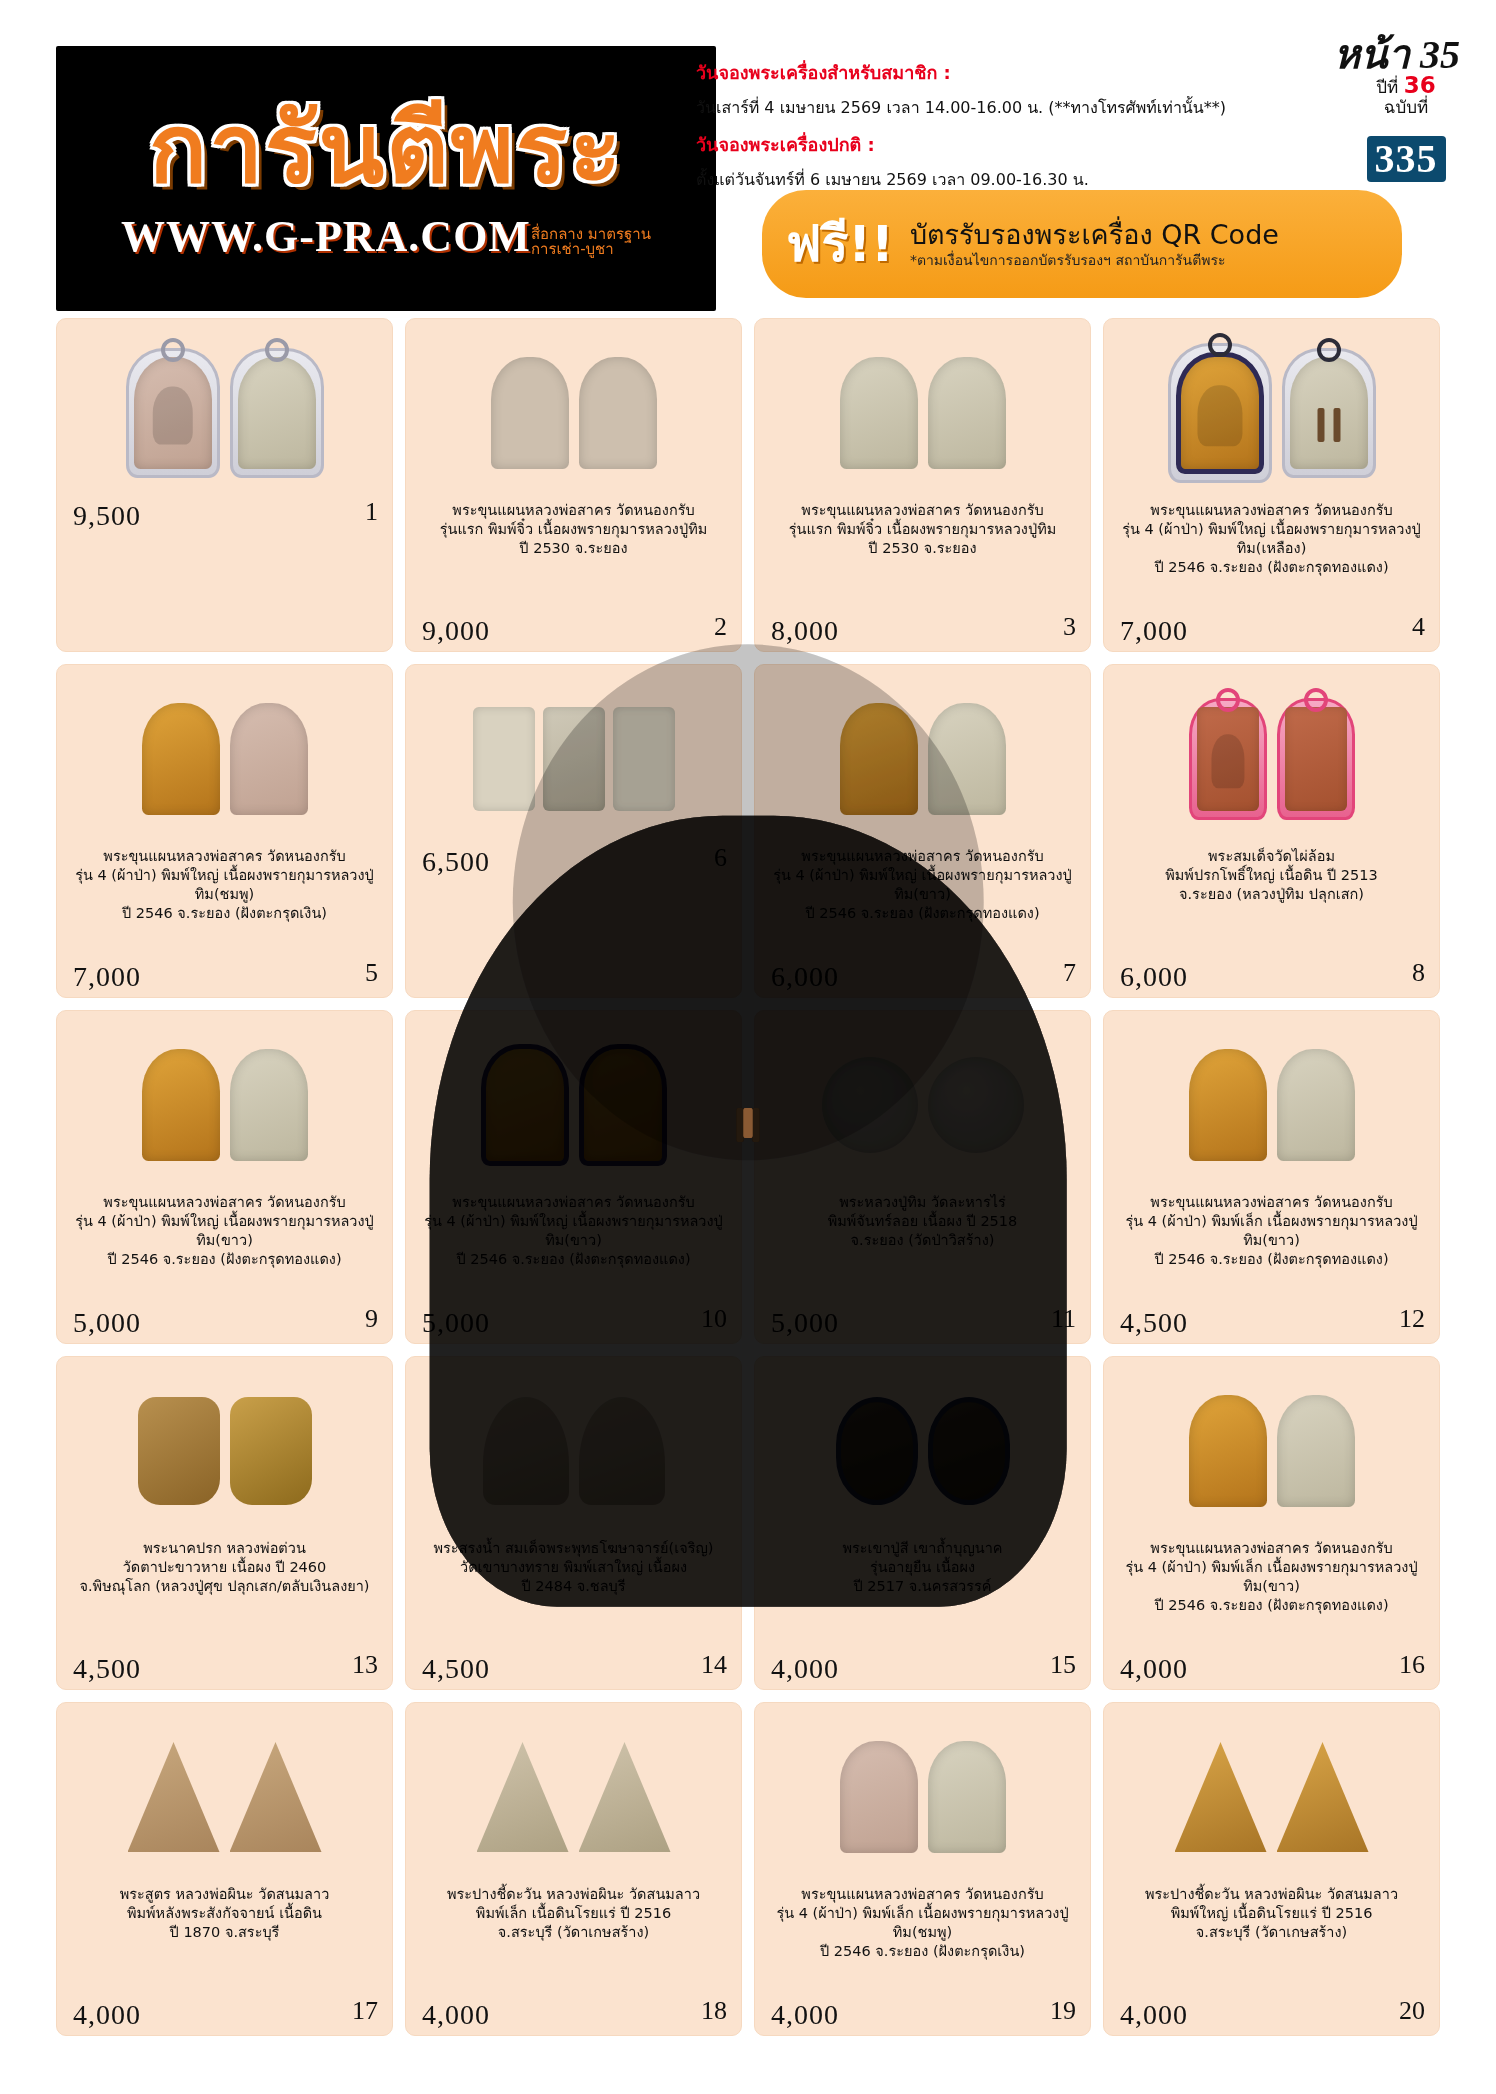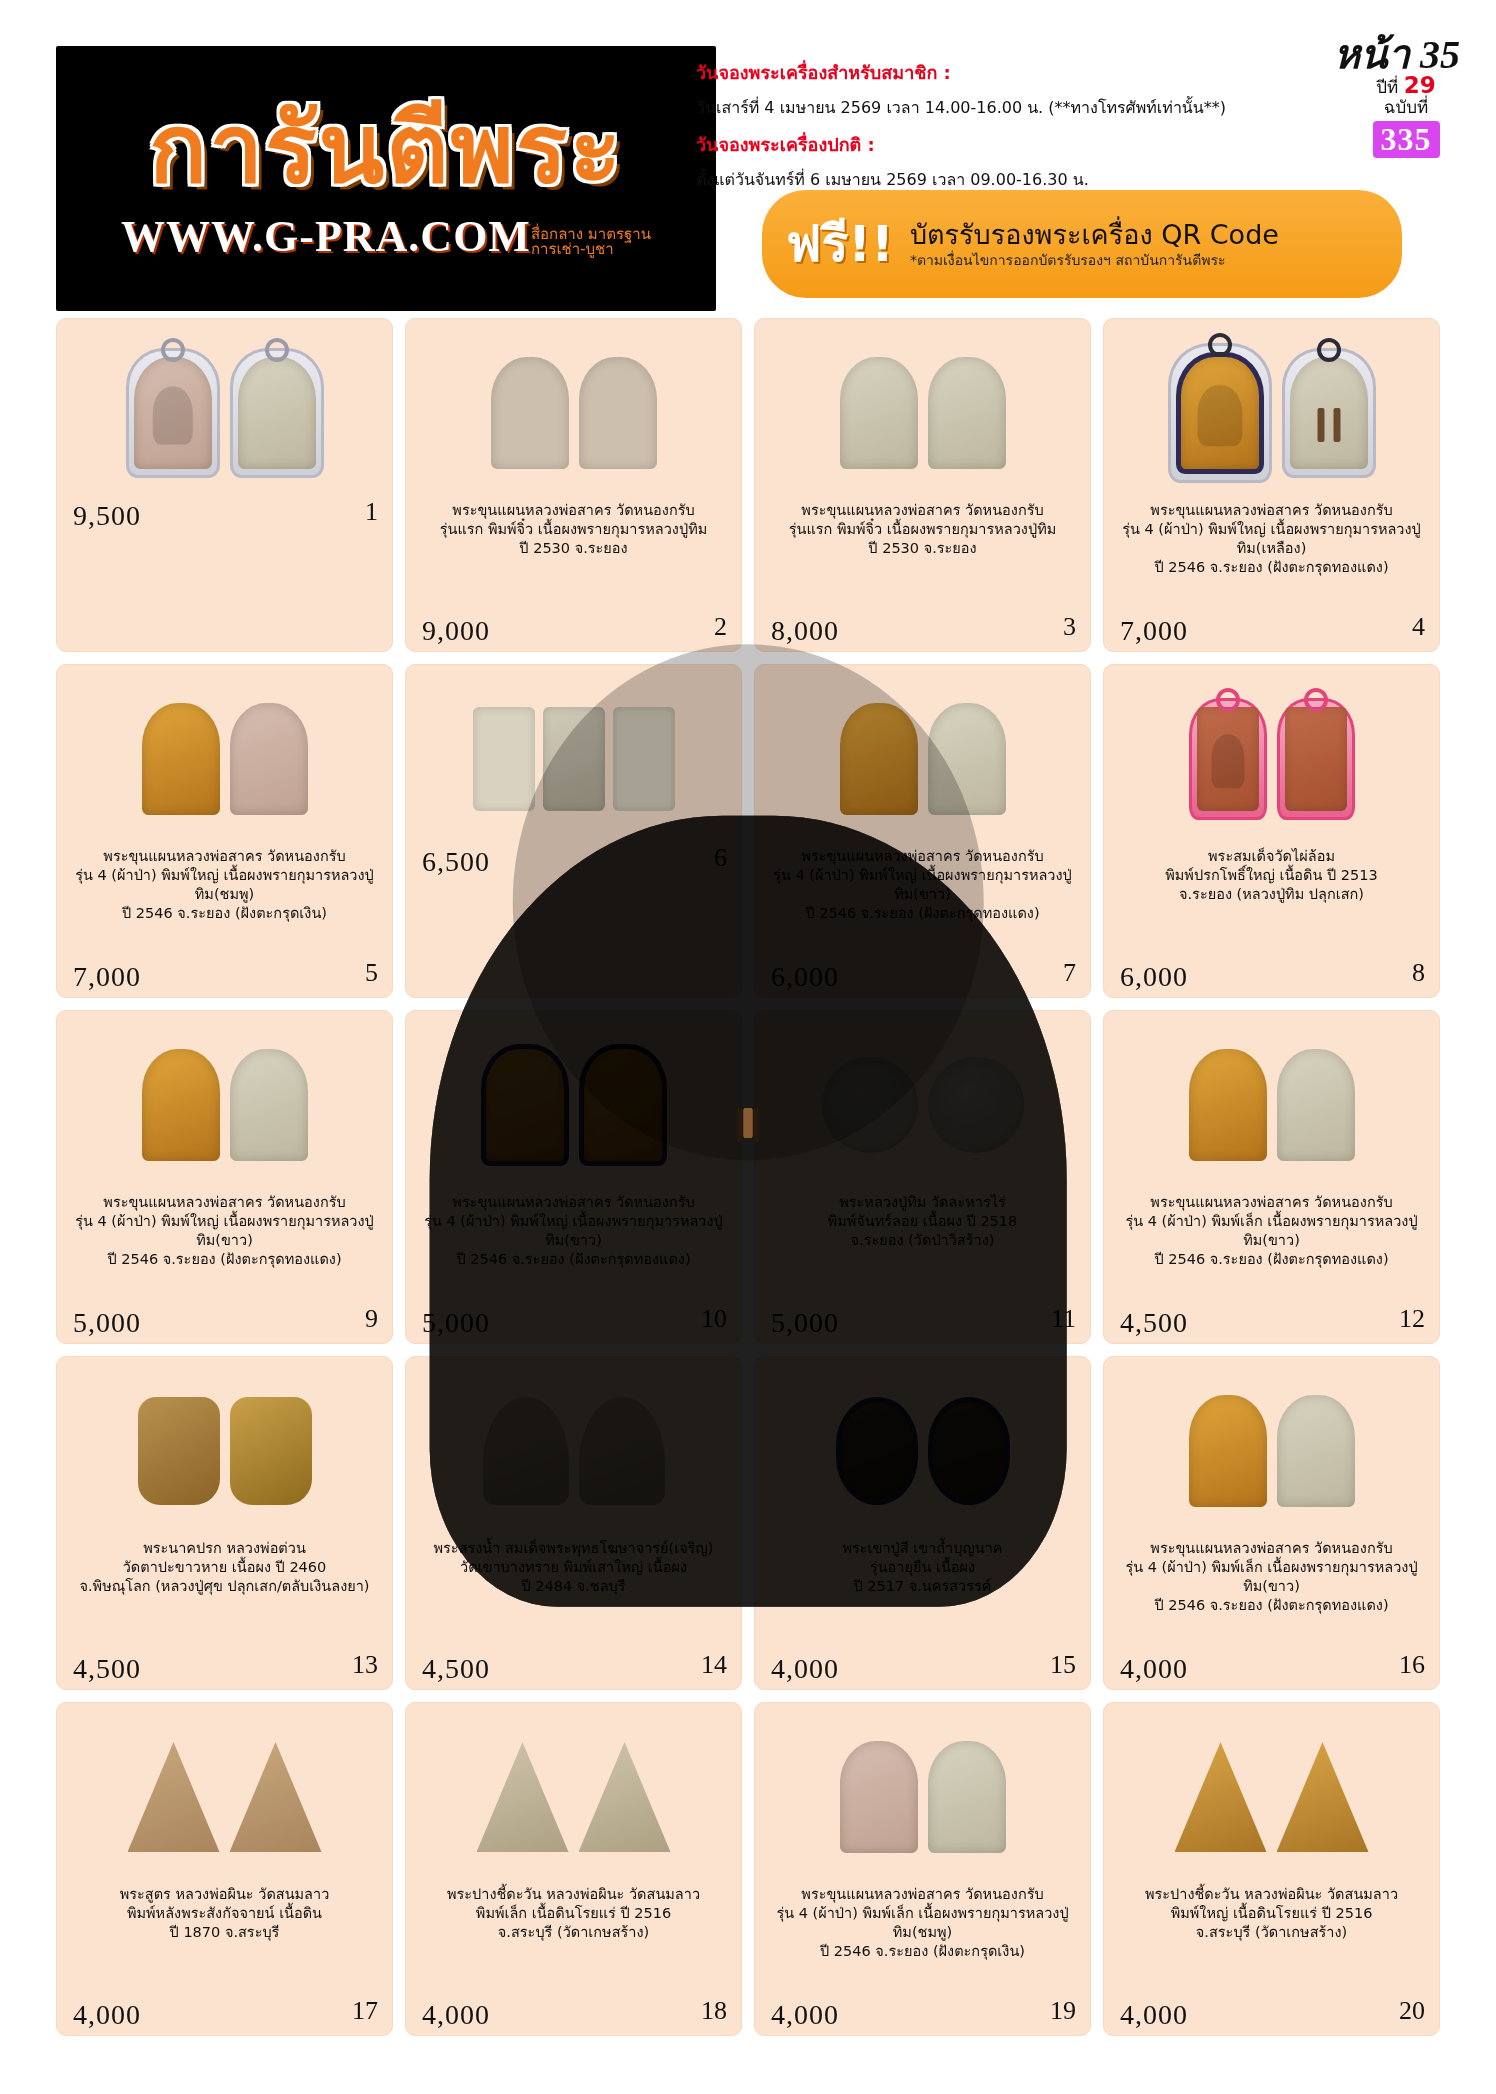--- a/index.html
+++ b/index.html
@@ -48,22 +48,22 @@
     font-size:40px;font-style:italic;color:#111;font-weight:bold;
   }
   .vol-box{
     position:absolute;right:34px;top:72px;width:112px;
     text-align:center;line-height:1.15;
   }
   .vol-box .l1,.vol-box .l2{font-size:17px;color:#111;}
   .vol-box .l1 b,.vol-box .l2 b{font-size:23px;color:#e8001c;}
   .vol-num{
     font-family:"Liberation Serif","DejaVu Serif",serif;
-    font-size:32px;font-weight:bold;color:#fff;background:#d946ef;
-    border-radius:4px;padding:0 8px;display:inline-block;margin-top:3px;letter-spacing:1px;
+    font-size:40px;font-weight:bold;color:#fff;background:#0c4a6e;
+    border-radius:4px;padding:0 8px;display:inline-block;margin-top:18px;letter-spacing:1px;
   }
 
   .free-banner{
     position:absolute;left:762px;top:190px;width:640px;height:108px;
     background:linear-gradient(180deg,#fbb03b 0%, #f59b16 100%);
     border-radius:44px;display:flex;align-items:center;padding-left:24px;box-sizing:border-box;
   }
   .free-word{
     font-size:50px;font-weight:bold;color:#fff;line-height:1;
     text-shadow:2px 2px 0 #c06a00;margin-right:16px;
@@ -200,21 +200,21 @@
       <div class="hdr-line">วันเสาร์ที่ 4 เมษายน 2569 เวลา 14.00-16.00 น. (**ทางโทรศัพท์เท่านั้น**)</div>
       <div class="hdr-line-title">วันจองพระเครื่องปกติ :</div>
       <div class="hdr-line">ตั้งแต่วันจันทร์ที่ 6 เมษายน 2569 เวลา 09.00-16.30 น.</div>
     </div>
 
     <div class="page-no">หน้า 35</div>
 
     <div class="vol-box">
       <div class="l1">
         <span>ปีที่</span>
-        <b>29</b>
+        <b>36</b>
       </div>
       <div class="l2">
         <span>ฉบับที่</span>
       </div>
       <div class="vol-num">335</div>
     </div>
 
     <div class="free-banner">
       <div class="free-word">ฟรี!!</div>
       <div class="free-txt">

